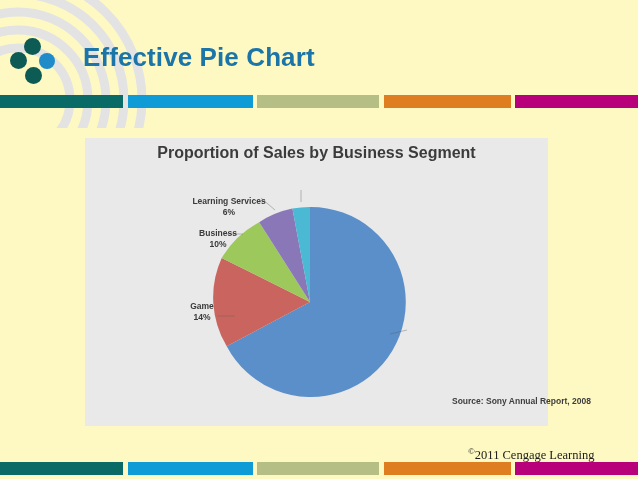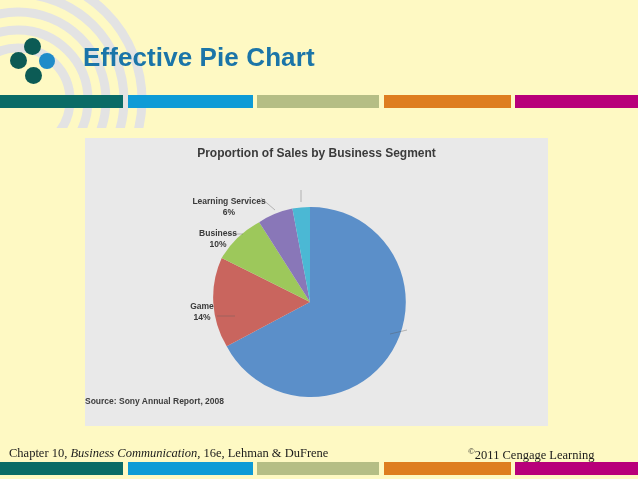--- a/index.html
+++ b/index.html
@@ -84,33 +84,33 @@
     width: 463px;
     height: 288px;
     background: #e9e9e9;
   }
   #chart-title {
     position: absolute;
     left: 0;
     top: 8px;
     width: 463px;
     text-align: center;
-    font-size: 12px;
+    font-size: 16px;
     font-weight: bold;
     color: #3b3b3b;
     line-height: 14px;
   }
   #chart-title .line2 { display: block; }
 
   #chart-source {
     position: absolute;
     left: 0;
     top: 258px;
     width: 506px;
-    text-align: left;
+    text-align: right;
     font-size: 8.5px;
     font-weight: bold;
     color: #3d3d3d;
   }
 
   
   #pie-svg {
     position: absolute;
     left: 0;
     top: 0;
@@ -233,23 +233,20 @@
 
     <div id="label-game" class="pie-label lbl-center">
       <span>Game</span>
       <span class="pct">14%</span>
     </div>
 
 
     <div id="chart-source">Source: Sony Annual Report, 2008</div>
   </div>
 
-  <div id="footer-left">
-    <span>Chapter 10, </span><span class="italic">Business Communication</span><span>, 16e, Lehman &amp; DuFrene</span>
-  </div>
 
   <div id="footer-right">
     <span class="sup">©</span><span>2011 Cengage Learning</span>
   </div>
 
   <div id="bar-bottom" class="bar-row">
     <span class="bar-seg" style="left:0px;   width:123px; background:#0a6b66;"></span>
     <span class="bar-seg" style="left:128px; width:125px; background:#0e9bd6;"></span>
     <span class="bar-seg" style="left:257px; width:122px; background:#b5be85;"></span>
     <span class="bar-seg" style="left:384px; width:127px; background:#de7e20;"></span>

